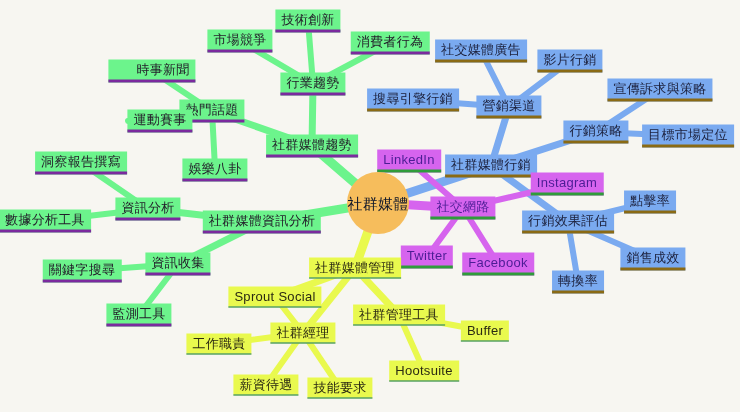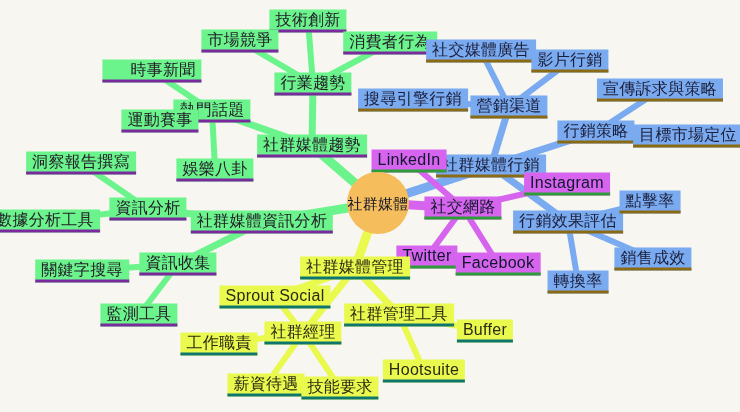--- a/index.html
+++ b/index.html
@@ -19,32 +19,32 @@
   #edges{
     position:absolute;left:0;top:0;
     width:740px;height:412px;
     pointer-events:none;
   }
   .node{
     position:absolute;
     transform:translate(-50%,-50%);
     box-sizing:border-box;
     white-space:nowrap;
-    font-size:16px;
+    font-size:13px;
     line-height:14px;
     padding:3px 6px 3px 6px;
     color:#23202a;
     letter-spacing:0.3px;
     text-align:center;
     z-index:5;
   }
   .node.green{ background:#6cf48c; border-bottom:3px solid #7b2a9e; }
   .node.blue{  background:#7aaaf0; border-bottom:3px solid #8a6a14; color:#1b1f3a; }
-  .node.purple{background:#d664ee; border-bottom:3px solid #2f9c3a; color:#0f172a;}
-  .node.yellow{background:#e9f94e; border-bottom:3px solid #0f766e; color:#2b2a12;}
+  .node.purple{background:#d664ee; border-bottom:3px solid #2f9c3a; color:#4c1d95;}
+  .node.yellow{background:#e9f94e; border-bottom:1px solid #0f766e; color:#2b2a12;}
   .node.center{
     background:#f6bd5c;
     border:none;
     border-radius:50%;
     width:62px;height:62px;
     padding:0;
     display:flex;align-items:center;justify-content:center;
     font-size:15px;
     color:#0f172a;
     line-height:13px;

